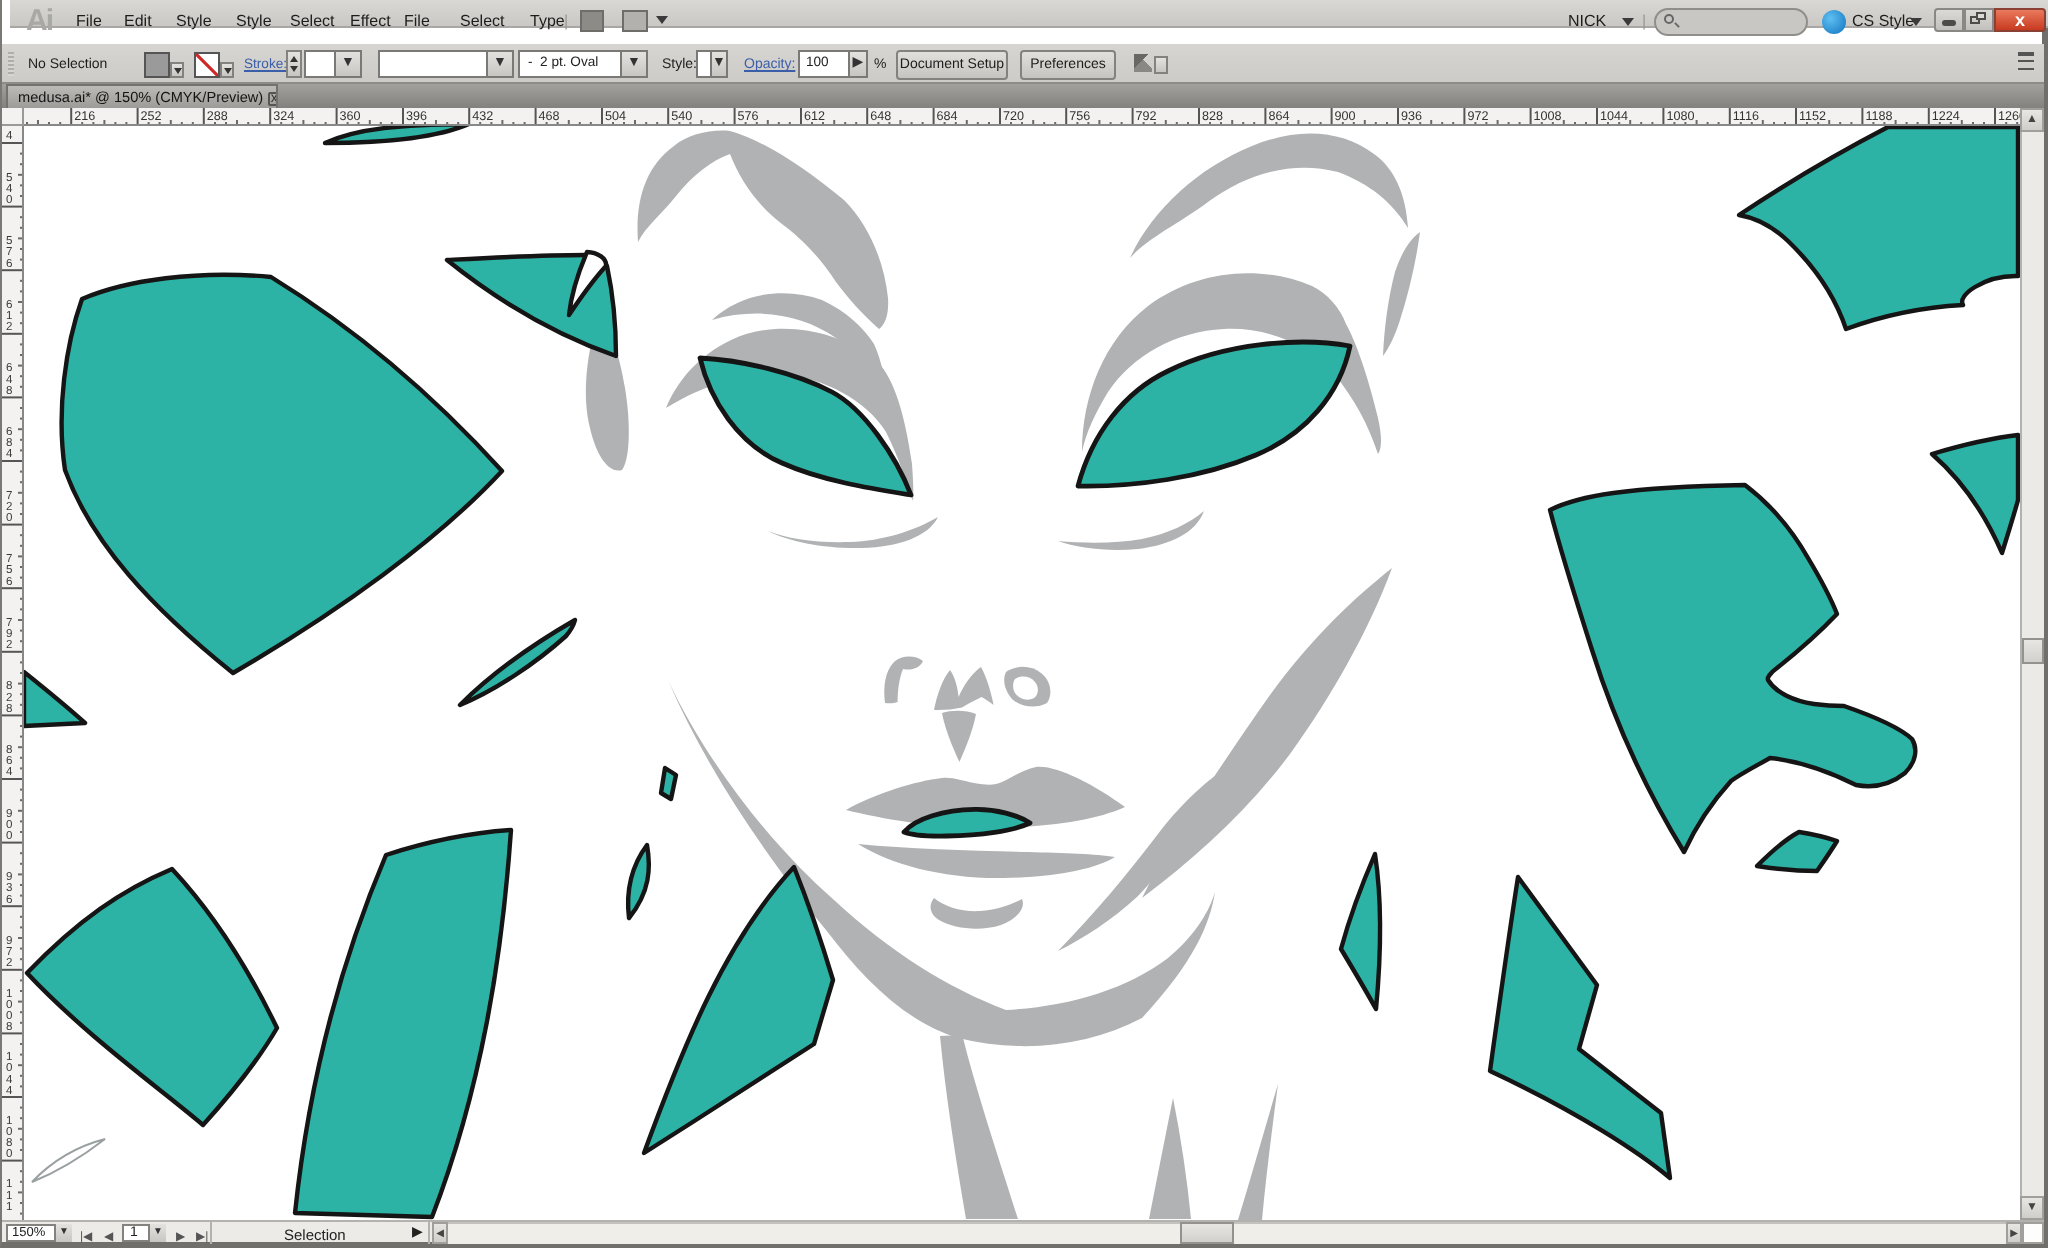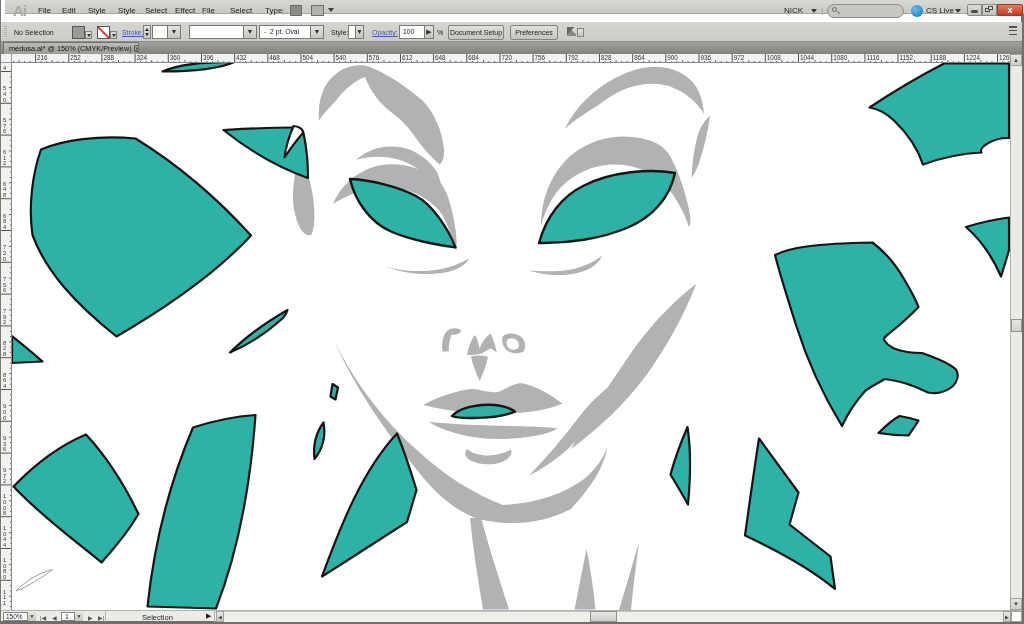--- a/index.html
+++ b/index.html
@@ -39,21 +39,21 @@
 <span class="abs" style="left:285px;top:5px;width:12px;height:11px;background:#8d8b87;border:1px solid #6f6d69;"></span>
 <span class="abs" style="left:306px;top:5px;width:13px;height:11px;background:#b3b1ad;border:1px solid #6f6d69;"></span>
 <span class="abs" style="left:323px;top:8px;width:0;height:0;border-left:3px solid transparent;border-right:3px solid transparent;border-top:4px solid #3a3a3a;"></span>
 <span class="menu" style="left:779px;">NICK</span>
 <span class="abs" style="left:806px;top:9px;width:0;height:0;border-left:3px solid transparent;border-right:3px solid transparent;border-top:4px solid #3a3a3a;"></span>
 <span class="menu" style="left:816px;color:#9a9894;">|</span>
 <span class="abs" style="left:822px;top:4px;width:77px;height:14px;background:#c9c7c3;border:1px solid #908e8a;border-radius:7px;"></span>
 <span class="abs" style="left:827px;top:7px;width:5px;height:5px;border:1px solid #666;border-radius:50%;"></span>
 <span class="abs" style="left:832px;top:12px;width:3px;height:1px;background:#666;transform:rotate(45deg);"></span>
 <span class="abs" style="left:906px;top:5px;width:12px;height:12px;border-radius:50%;background:radial-gradient(circle at 35% 35%,#5ec0f0,#1173c0);"></span>
-<span class="menu" style="left:921px;">CS Live</span>
+<span class="menu" style="left:921px;">CS Style</span>
 <span class="abs" style="left:950px;top:9px;width:0;height:0;border-left:3px solid transparent;border-right:3px solid transparent;border-top:4px solid #3a3a3a;"></span>
 <span class="abs" style="left:962px;top:4px;width:15px;height:12px;background:linear-gradient(#dcdad6,#c2c0bc);border:1px solid #8a8884;border-radius:2px 0 0 2px;"></span>
 <span class="abs" style="left:966px;top:10px;width:7px;height:3px;background:#4c4c48;border-radius:2px;"></span>
 <span class="abs" style="left:977px;top:4px;width:15px;height:12px;background:linear-gradient(#dcdad6,#c2c0bc);border:1px solid #8a8884;"></span>
 <span class="abs" style="left:980px;top:8px;width:5px;height:4px;border:1px solid #4c4c48;"></span>
 <span class="abs" style="left:983px;top:6px;width:5px;height:4px;border:1px solid #4c4c48;background:#dcdad6;"></span>
 <span class="abs" style="left:992px;top:4px;width:26px;height:12px;background:linear-gradient(#ea7a5c,#c73a20);border:1px solid #8a4034;border-radius:0 2px 2px 0;color:#fff;font-size:9px;font-weight:bold;text-align:center;line-height:11px;">x</span>
 </div>
 <div class="abs" id="controlbar">
 <span class="abs" style="left:3px;top:4px;width:3px;height:12px;background:repeating-linear-gradient(#b0aeaa 0 1px,#d7d5d1 1px 2px);"></span>

